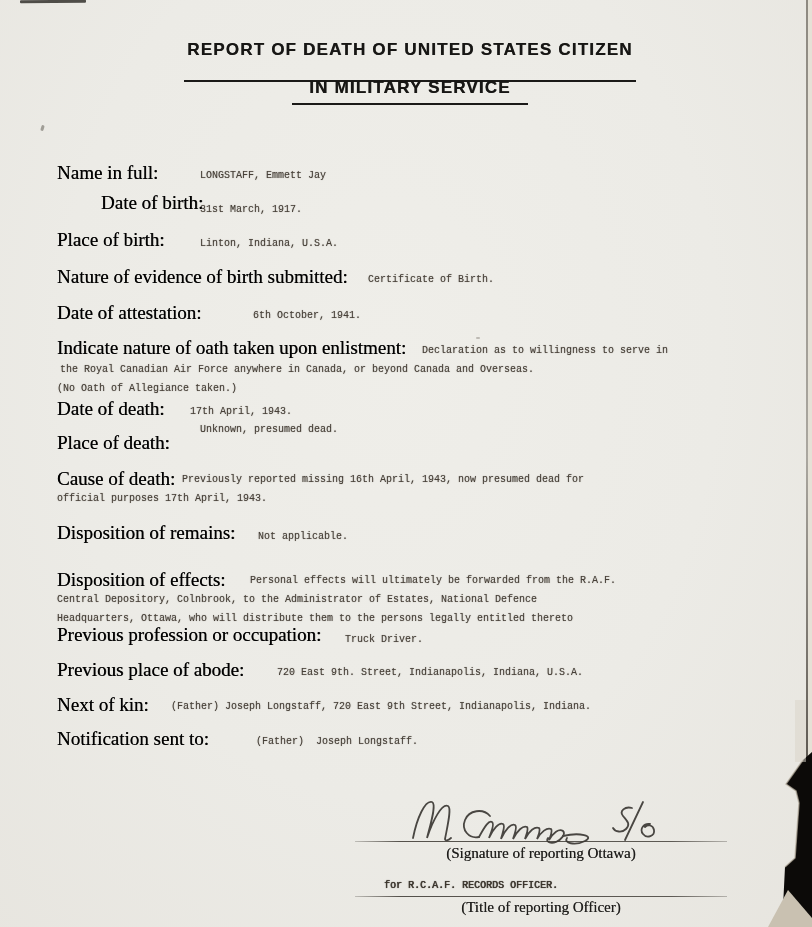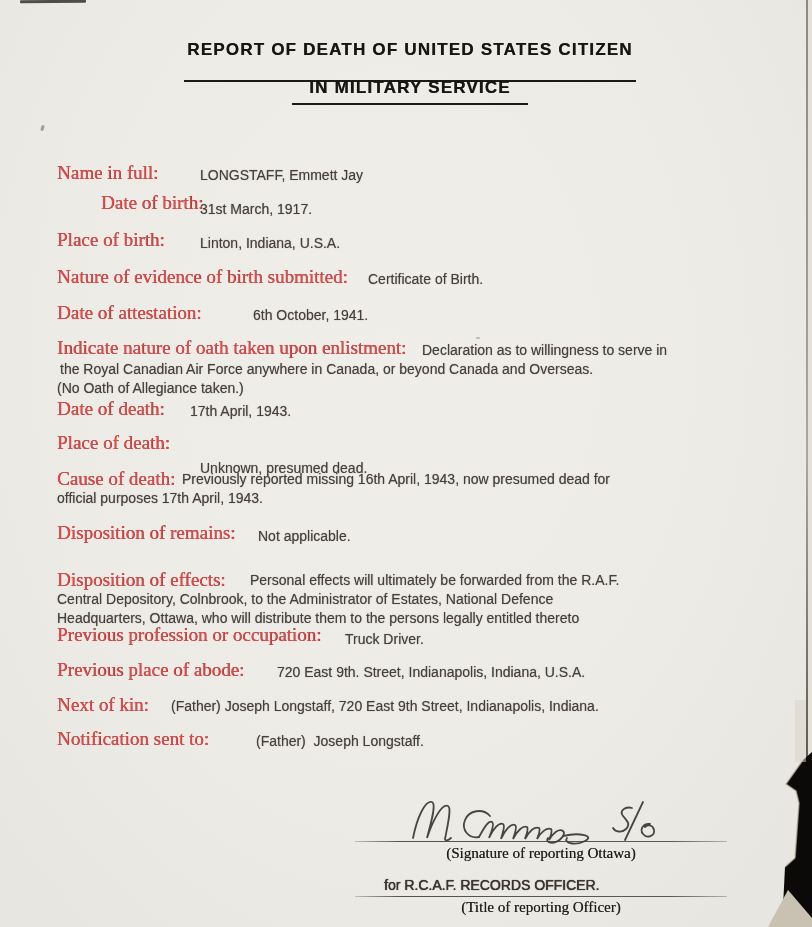--- a/index.html
+++ b/index.html
@@ -5,32 +5,32 @@
   html,body{margin:0;padding:0;}
   body{
     width:812px;height:927px;position:relative;overflow:hidden;
     background:radial-gradient(ellipse at 48% 38%, #efeee9 0%, #ecebe6 55%, #e7e5df 100%);
     font-family:"Liberation Serif", serif;
   }
   .abs{position:absolute;white-space:pre;}
   
   .lbl{
     font-family:"Liberation Serif", serif;
-    font-size:19px;line-height:22px;color:#ef4444;
+    font-size:19px;line-height:22px;color:#000000;
     text-shadow:0.3px 0 0 rgba(24,23,21,.8);
   }
   .caption{
     font-family:"Liberation Serif", serif;
     font-size:15px;line-height:17px;color:#1d1c1a;
     text-shadow:0.2px 0 0 rgba(24,23,21,.7);
   }
   
   .typ{
-    font-family:Liberation Sans, sans-serif;
-    font-size:14px;line-height:19px;color:#474038;
+    font-family:Liberation Mono, monospace;
+    font-size:10px;line-height:19px;color:#474038;
     text-shadow:0 0 1px rgba(71,64,56,.55);
     letter-spacing:0;
   }
   .typ-bold{
     color:#3b352d;
     text-shadow:0 0 1px rgba(59,53,45,.9), 0.4px 0 0 rgba(59,53,45,.8);
   }
   .title-wrap{left:0;right:0;text-align:center;}
   .doc-title{
     display:inline-block;
@@ -102,21 +102,21 @@
 
 <div class="abs lbl" style="left:57px;top:337px;font-family:Liberation Serif, serif;">Indicate nature of oath taken upon enlistment:</div>
 <div class="abs typ" style="left:422px;top:341px;">Declaration as to willingness to serve in</div>
 <div class="abs typ" style="left:60px;top:360px;">the Royal Canadian Air Force anywhere in Canada, or beyond Canada and Overseas.</div>
 <div class="abs typ" style="left:57px;top:379px;">(No Oath of Allegiance taken.)</div>
 
 <div class="abs lbl" style="left:57px;top:398px;">Date of death:</div>
 <div class="abs typ" style="left:190px;top:402px;">17th April, 1943.</div>
 
 <div class="abs lbl" style="left:57px;top:432px;">Place of death:</div>
-<div class="abs typ" style="left:200px;top:459px;">Unknown, presumed dead.</div>
+<div class="abs typ" style="left:200px;top:420px;">Unknown, presumed dead.</div>
 
 <div class="abs lbl" style="left:57px;top:468px;">Cause of death:</div>
 <div class="abs typ" style="left:182px;top:470px;">Previously reported missing 16th April, 1943, now presumed dead for</div>
 <div class="abs typ" style="left:57px;top:489px;">official purposes 17th April, 1943.</div>
 
 <div class="abs lbl" style="left:57px;top:522px;">Disposition of remains:</div>
 <div class="abs typ" style="left:258px;top:527px;">Not applicable.</div>
 
 <div class="abs lbl" style="left:57px;top:569px;">Disposition of effects:</div>
 <div class="abs typ" style="left:250px;top:571px;">Personal effects will ultimately be forwarded from the R.A.F.</div>

